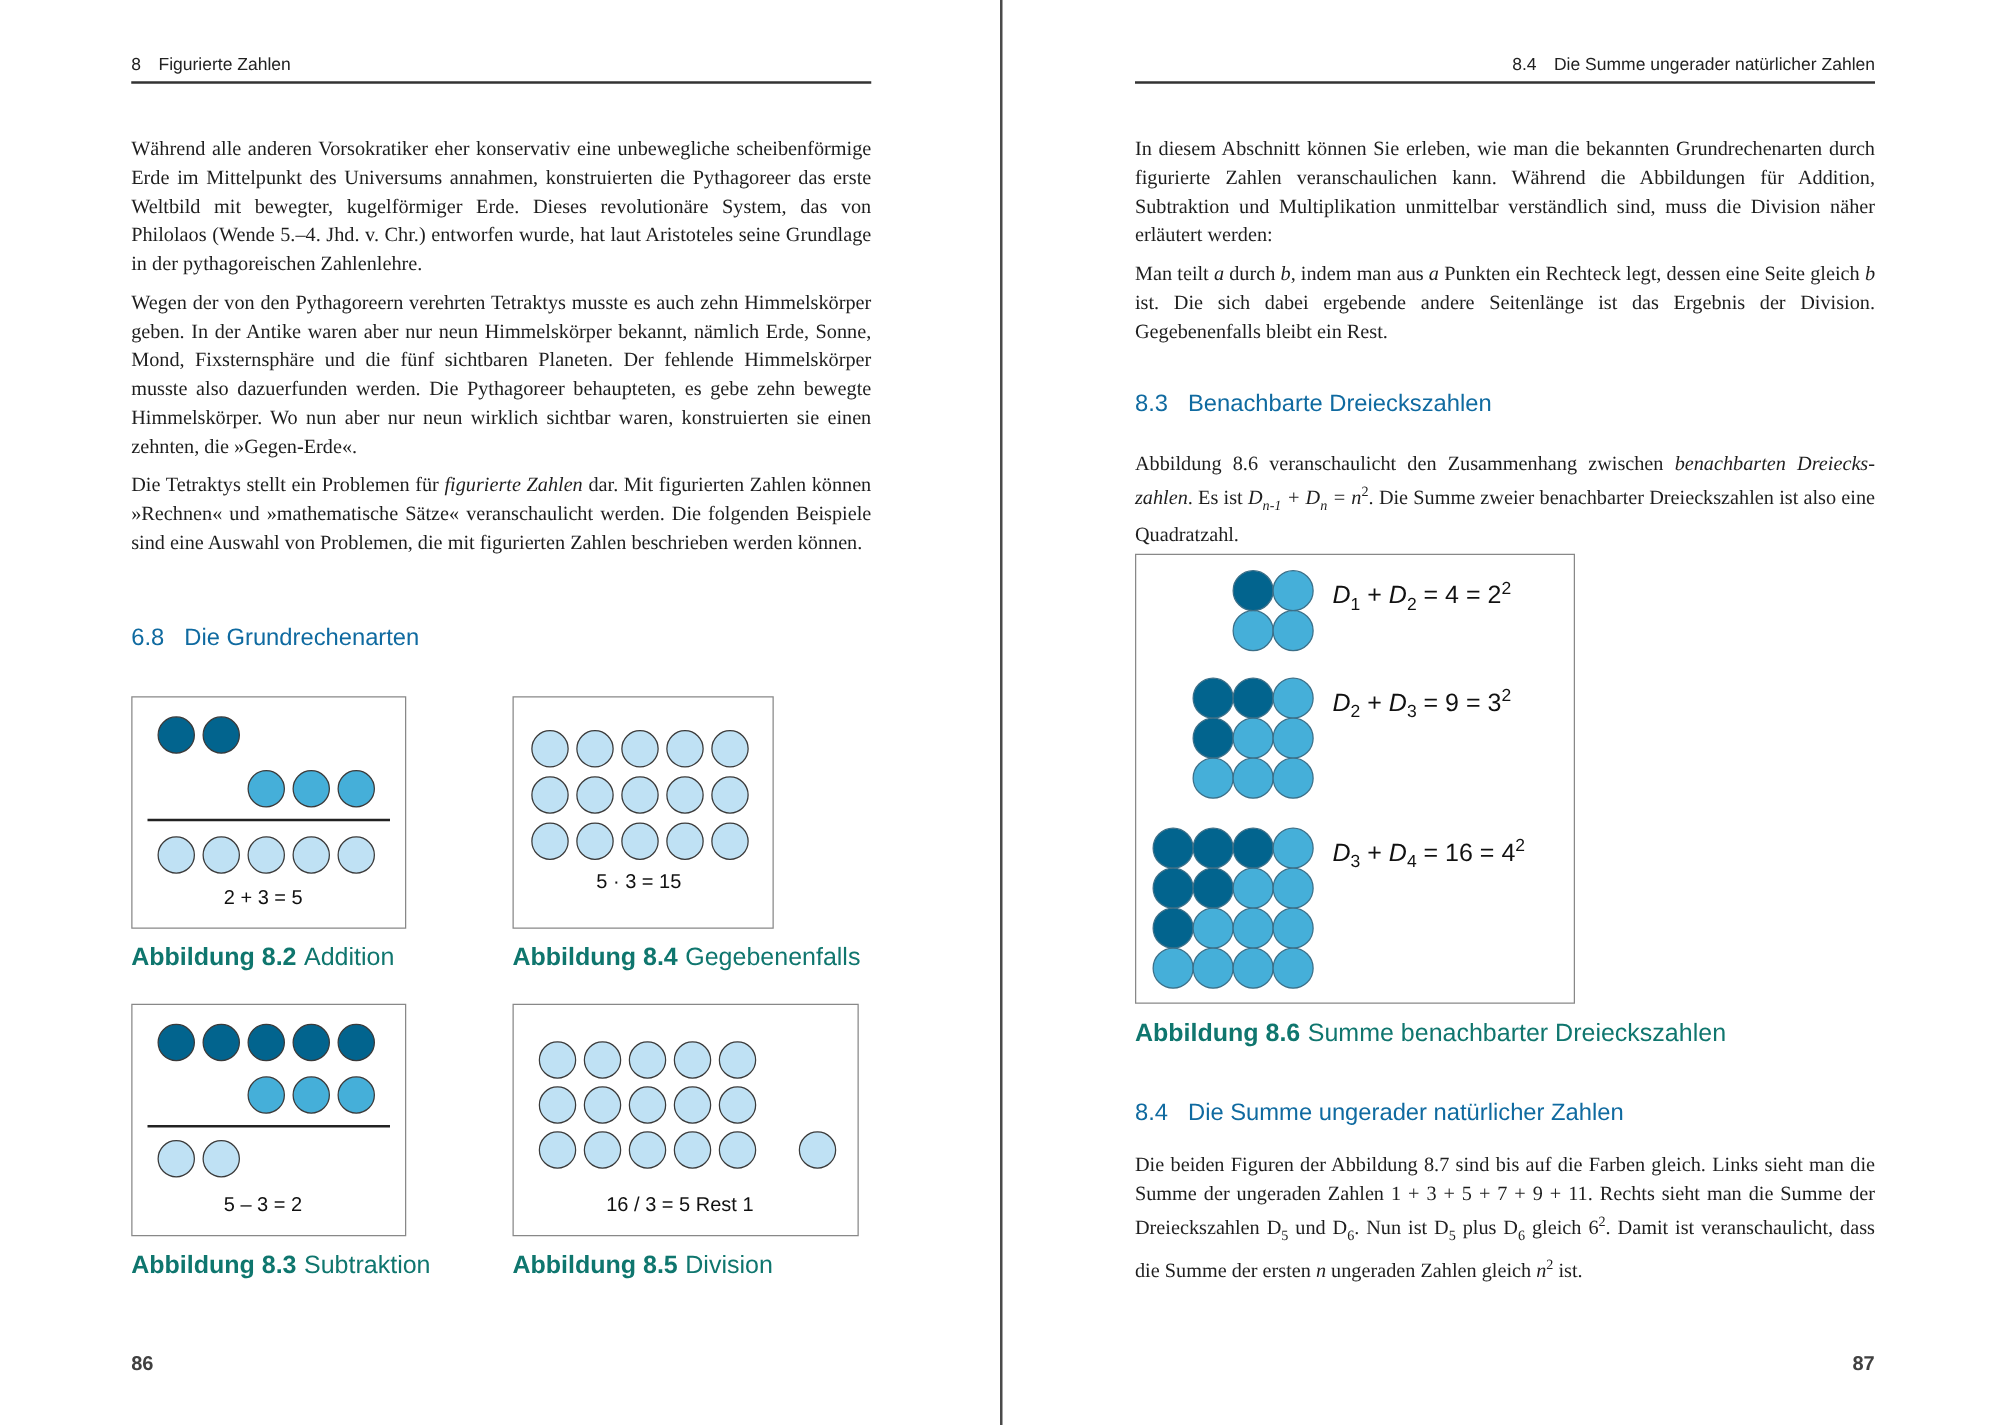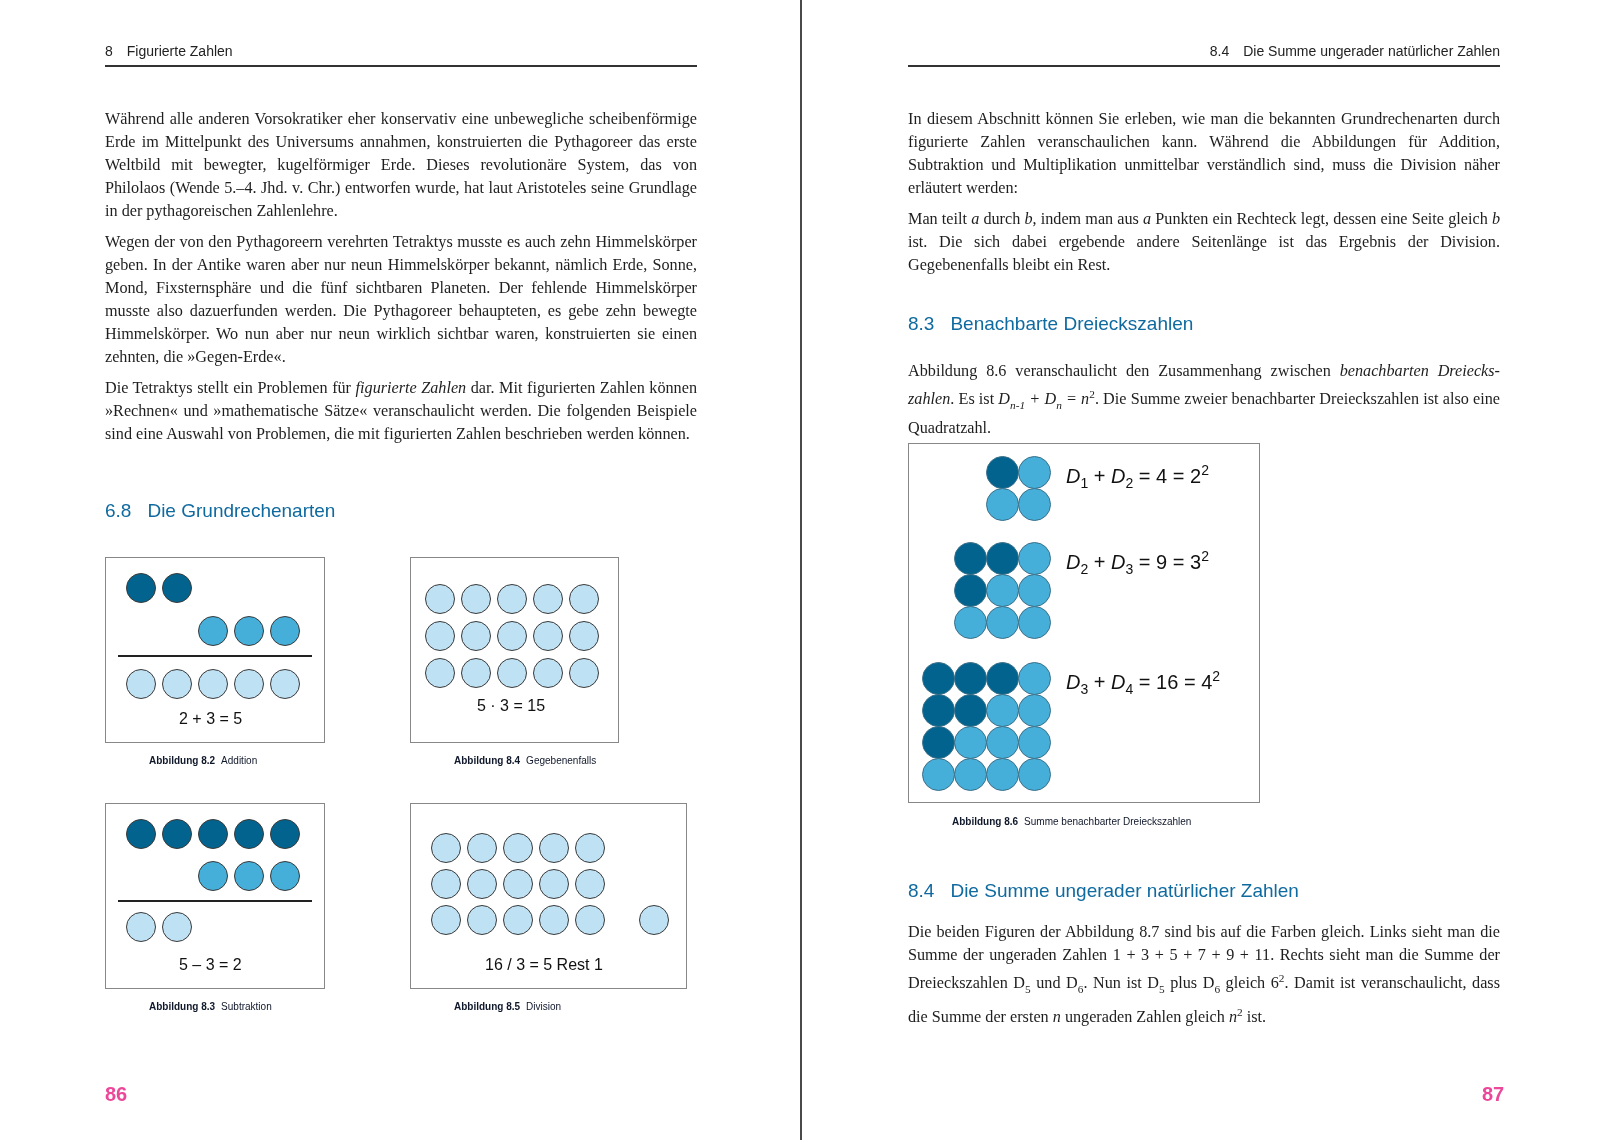--- a/index.html
+++ b/index.html
@@ -28,38 +28,38 @@
   .left-col { left: 105px; top: 108px; }
   .right-col { left: 102px; top: 108px; }
 
   .section-h {
     font-family: "Liberation Sans", sans-serif; font-size: 19px; color: #0f6aa0; font-weight: normal;
     margin: 0; position: absolute;
   }
   .section-h .sn { margin-right: 16px; }
 
   .fig-box { position: absolute; border: 1.5px solid #888; background: #fff; box-sizing: border-box; }
-  .fig-caption { position: absolute; font-family: "Liberation Sans", sans-serif; font-size: 10px; color: #0f172a; white-space: nowrap; margin-left: 44px; }
+  .fig-caption { position: absolute; font-family: "Liberation Sans", sans-serif; font-size: 20px; color: #0f766e; white-space: nowrap; }
   .fig-caption b { font-weight: bold; margin-right: 6px; }
   .eq { position: absolute; font-family: "Liberation Sans", sans-serif; font-size: 16px; color: #111; white-space: nowrap; }
 
   .dot { position: absolute; width: 30px; height: 30px; border-radius: 50%; border: 1.2px solid #3a3a3a; box-sizing: border-box; }
   .dot.dark { background: #02648e; }
   .dot.mid { background: #45afd9; }
   .dot.light { background: #bfe1f4; }
   .tri-dot { position: absolute; width: 33px; height: 33px; border-radius: 50%; border: 1px solid #3b6f88; box-sizing: border-box; }
   .tri-dot.dark { background: #02648e; }
   .tri-dot.mid { background: #45afd9; }
   .rule { position: absolute; height: 2px; background: #222; }
 
   .tri-eq { position: absolute; font-family: "Liberation Sans", sans-serif; font-size: 20px; color: #111; white-space: nowrap; }
   .tri-eq i { font-style: italic; }
   sub, sup { font-size: 70%; }
 
-  .page-num { position: absolute; top: 1083px; font-family: "Liberation Sans", sans-serif; font-size: 20px; font-weight: bold; color: #ec4899; }
+  .page-num { position: absolute; top: 1083px; font-family: "Liberation Sans", sans-serif; font-size: 16px; font-weight: bold; color: #404040; }
 </style>
 </head>
 <body>
 
 <div class="page page-left">
   <div class="runhead left-runhead">
     <span class="num">8</span><span>Figurierte Zahlen</span>
   </div>
 
   <div class="col left-col">

